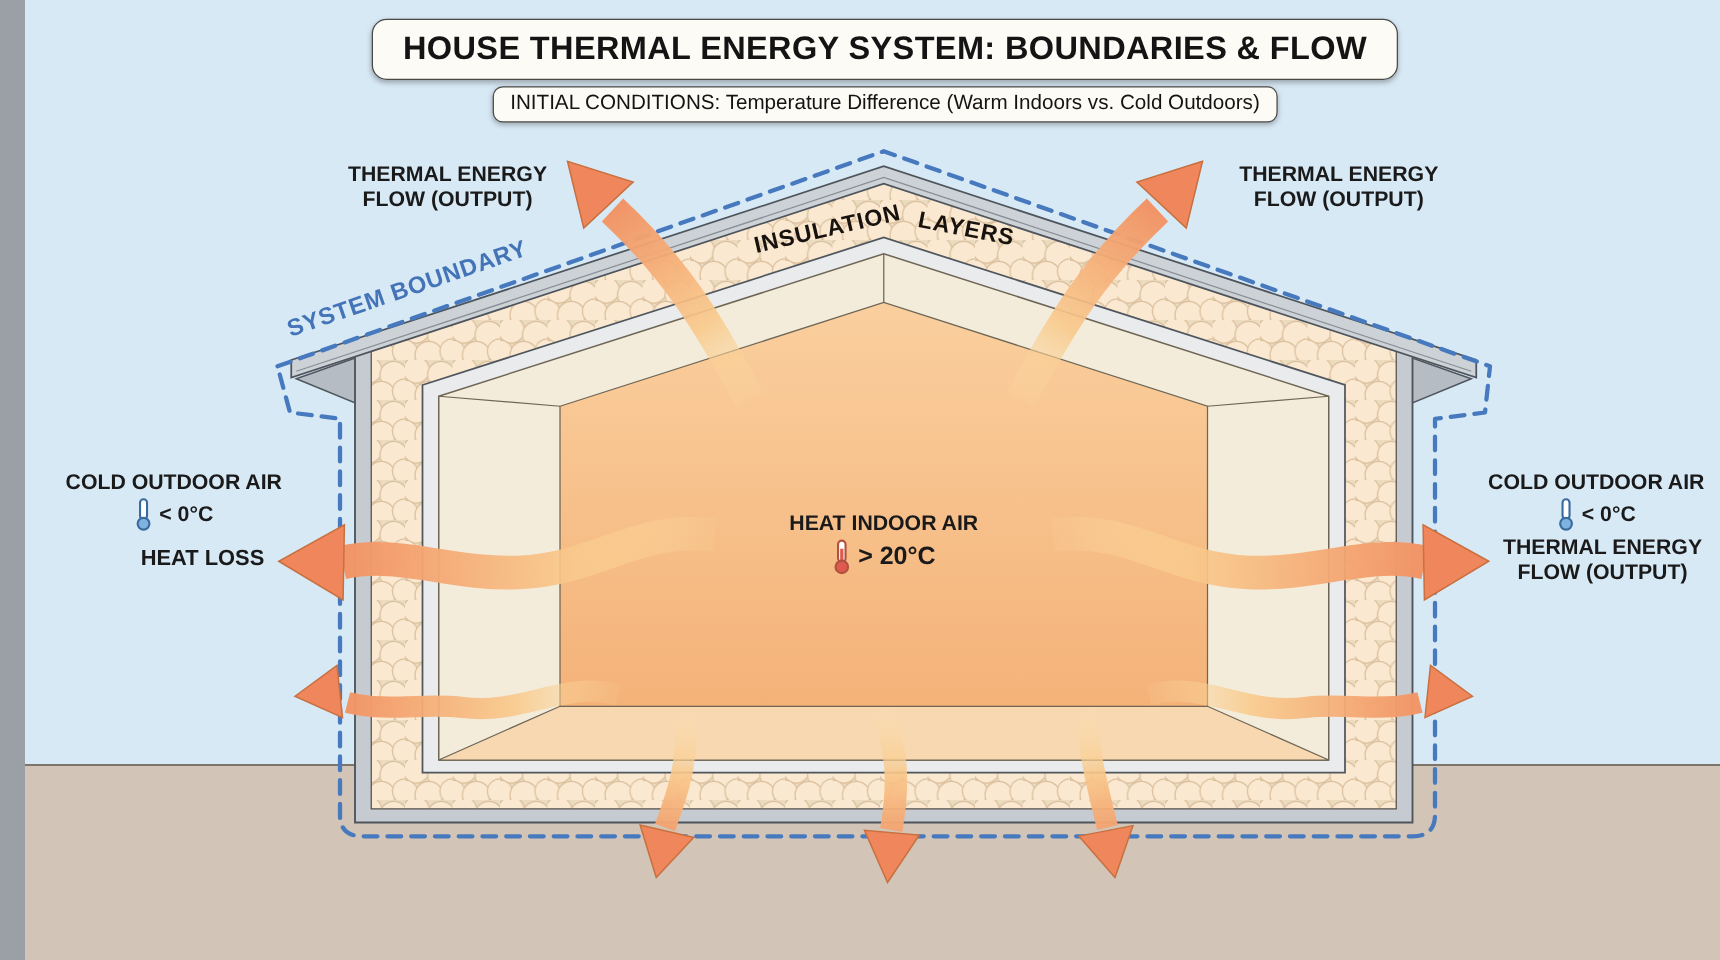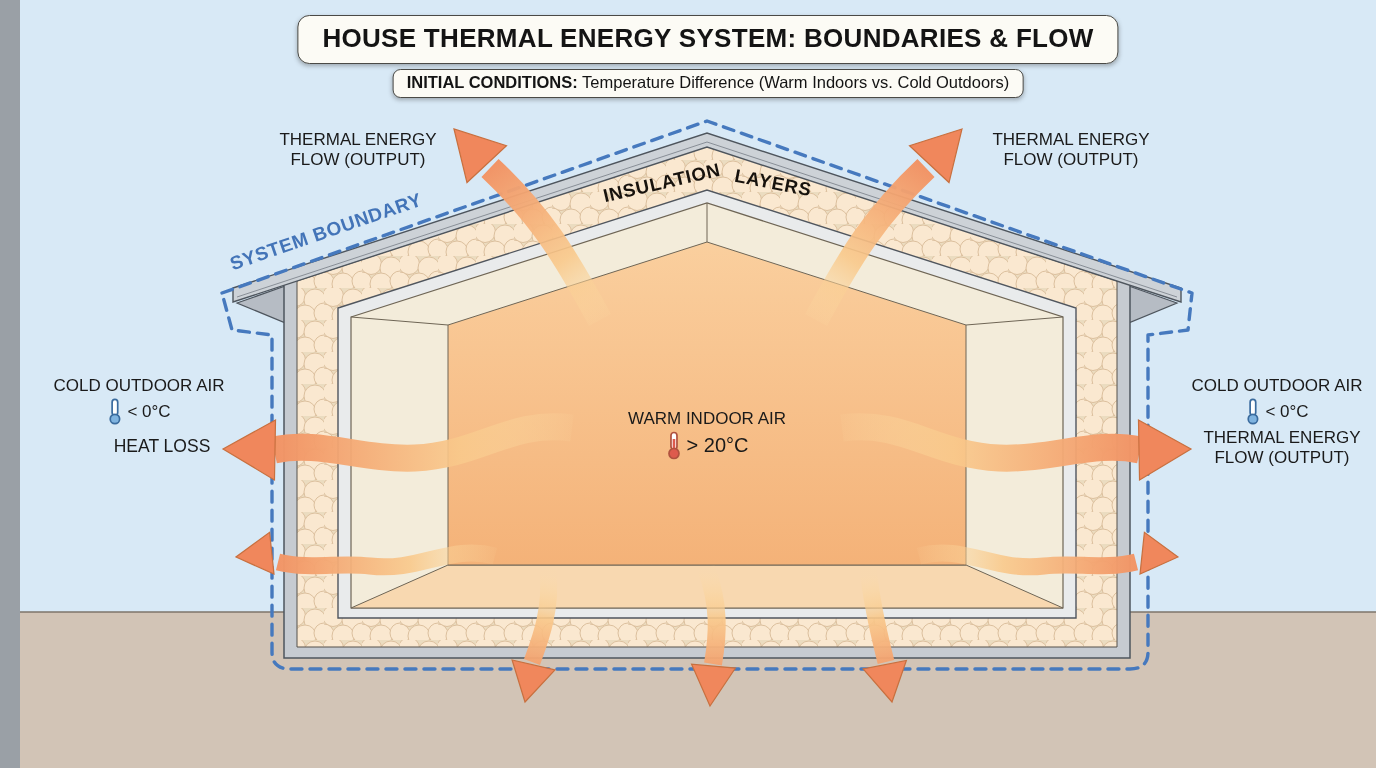--- a/index.html
+++ b/index.html
@@ -3,32 +3,32 @@
 <meta charset="utf-8">
 <style>
   html,body{margin:0;padding:0;background:#9aa0a6;}
   .stage{
     position:relative;width:1376px;height:768px;overflow:hidden;
     font-family:"Liberation Sans",sans-serif;background:#e5e5e5;margin-left:20px;
   }
   .stage svg.scene{position:absolute;left:0;top:0;}
   .lbl{
     position:absolute;transform:translateX(-50%);text-align:center;
-    color:#1A1A1A;font-weight:400;line-height:1.18;white-space:nowrap;
+    color:#1A1A1A;font-weight:700;line-height:1.18;white-space:nowrap;
   }
   .box{
     position:absolute;left:50%;transform:translateX(-50%);
     background:#FCFBF5;border:1.6px solid #4A4A46;border-radius:10px;
     box-shadow:0 2px 4px rgba(50,50,50,.35);white-space:nowrap;color:#141414;
   }
   .box-title{top:15px;font-size:26px;font-weight:700;letter-spacing:.3px;
     padding:7px 24px 9px;border-radius:12px;}
   .box-sub{top:69px;font-size:16.5px;padding:3px 13px 5px;border-radius:8px;}
   .box-footer{top:721px;font-size:16.5px;padding:4px 13px 6px;border-radius:9px;}
-  .bold{font-weight:700;}
+  .bold{font-weight:400;}
   .temp-row{display:flex;align-items:center;justify-content:center;gap:5px;margin-top:2px;text-align:center;}
   .temp-row svg{display:block;}
   .sysbound{
     position:absolute;left:306px;top:232px;
     transform:translate(-50%,-50%) rotate(-19deg);
     color:#4374B8;font-weight:700;font-size:19px;letter-spacing:.6px;white-space:nowrap;
   }
   .insul{
     position:absolute;left:687px;top:183px;transform:translate(-50%,-50%);
     display:flex;gap:12px;color:#17120d;font-weight:700;font-size:18.5px;
@@ -207,21 +207,21 @@
         <rect x="4.6" y="1.4" width="5.6" height="16" rx="2.8" fill="#FFFFFF" stroke="#3A6B9E" stroke-width="1.7"></rect>
         <circle cx="7.4" cy="21" r="4.7" fill="#7FB3DF" stroke="#3A6B9E" stroke-width="1.7"></circle>
       </svg>
       <span>&lt; 0°C</span>
     </div>
   </div>
 
   <div class="lbl fs175" style="left:142px;top:436px">HEAT LOSS</div>
 
   <div class="lbl fs17" style="left:687px;top:409px">
-    <div>WARM INDOOR AIR</div>
+    <div>HEAT INDOOR AIR</div>
     <div class="temp-row" style="font-size:20px">
       <svg width="16" height="29" viewBox="0 0 16 29">
         <rect x="5" y="1.5" width="6" height="17" rx="3" fill="#FFFFFF" stroke="#B0523F" stroke-width="1.7"></rect>
         <rect x="6.7" y="8" width="2.6" height="11" fill="#DE5A4D"></rect>
         <circle cx="8" cy="22.5" r="5" fill="#DE5A4D" stroke="#B0523F" stroke-width="1.7"></circle>
       </svg>
       <span>&gt; 20°C</span>
     </div>
   </div>
 

